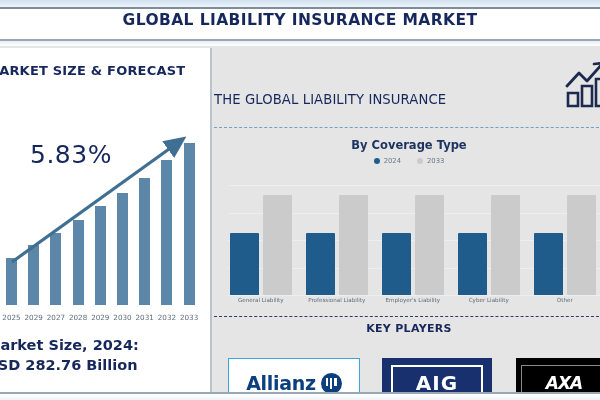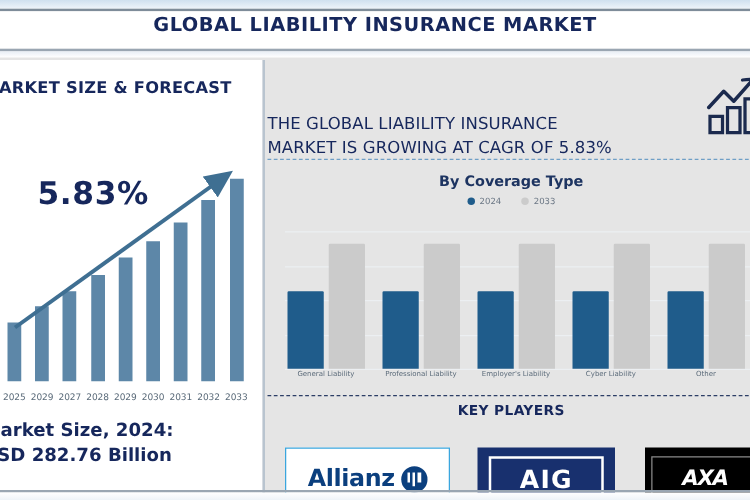--- a/index.html
+++ b/index.html
@@ -22,21 +22,21 @@
   .head-rule2{position:absolute;left:0;top:39px;width:600px;height:1.5px;background:#9aa6b2;}
   .head-soft{position:absolute;left:0;top:40.5px;width:600px;height:5px;
     background:linear-gradient(to bottom,#e8eef5,#ffffff);}
 
   
   .left-panel{position:absolute;left:0;top:48px;width:210px;height:352px;background:#fff;}
   .left-head{position:absolute;left:-14px;top:63px;width:215px;
     font-size:13px;font-weight:bold;color:#16275c;letter-spacing:.2px;
     font-family:"DejaVu Sans", sans-serif;white-space:nowrap;}
   .cagr-big{position:absolute;left:30px;top:140px;
-    font-size:25px;font-weight:bold;color:#16275c;
+    font-size:25px;font-weight:normal;color:#16275c;
     font-family:"DejaVu Sans", sans-serif;letter-spacing:.5px;}
 
   .lchart{position:absolute;left:0;top:130px;width:212px;height:175px;}
   .lbar{position:absolute;bottom:0;width:11px;background:#5d87a8;}
   .larrow{position:absolute;left:0;top:130px;width:212px;height:175px;pointer-events:none;}
 
   .lyears{position:absolute;left:0;top:308px;width:212px;height:14px;text-decoration:underline;}
   .lyear{position:absolute;bottom:0;font-size:7.2px;color:#5b6b7a;
     font-family:"DejaVu Sans", sans-serif;text-align:center;width:22px;}
 
@@ -159,21 +159,20 @@
 
   <div class="left-foot">
     <span>Market Size, 2024:</span>
     <span>USD 282.76 Billion</span>
   </div>
 
   <div class="v-divider"></div>
 
   <div class="r-head">
     <div>THE GLOBAL LIABILITY INSURANCE</div>
-    <div>MARKET IS GROWING AT CAGR OF 5.83%</div>
   </div>
 
   <svg class="r-icon" viewBox="0 0 42 46">
     <path d="M3 44 L3 31 L13 31 L13 44 Z" fill="none" stroke="#1b2a4e" stroke-width="2.6"></path>
     <path d="M17 44 L17 24 L27 24 L27 44 Z" fill="none" stroke="#1b2a4e" stroke-width="2.6"></path>
     <path d="M31 44 L31 17 L41 17 L41 44 Z" fill="none" stroke="#1b2a4e" stroke-width="2.6"></path>
     <polyline points="2,24 14,11 22,19 38,1" fill="none" stroke="#1b2a4e" stroke-width="2.8" stroke-linejoin="round" stroke-linecap="round"></polyline>
     <polyline points="29,2 39,1 38,11" fill="none" stroke="#1b2a4e" stroke-width="2.6" stroke-linejoin="round" stroke-linecap="round"></polyline>
   </svg>
 

